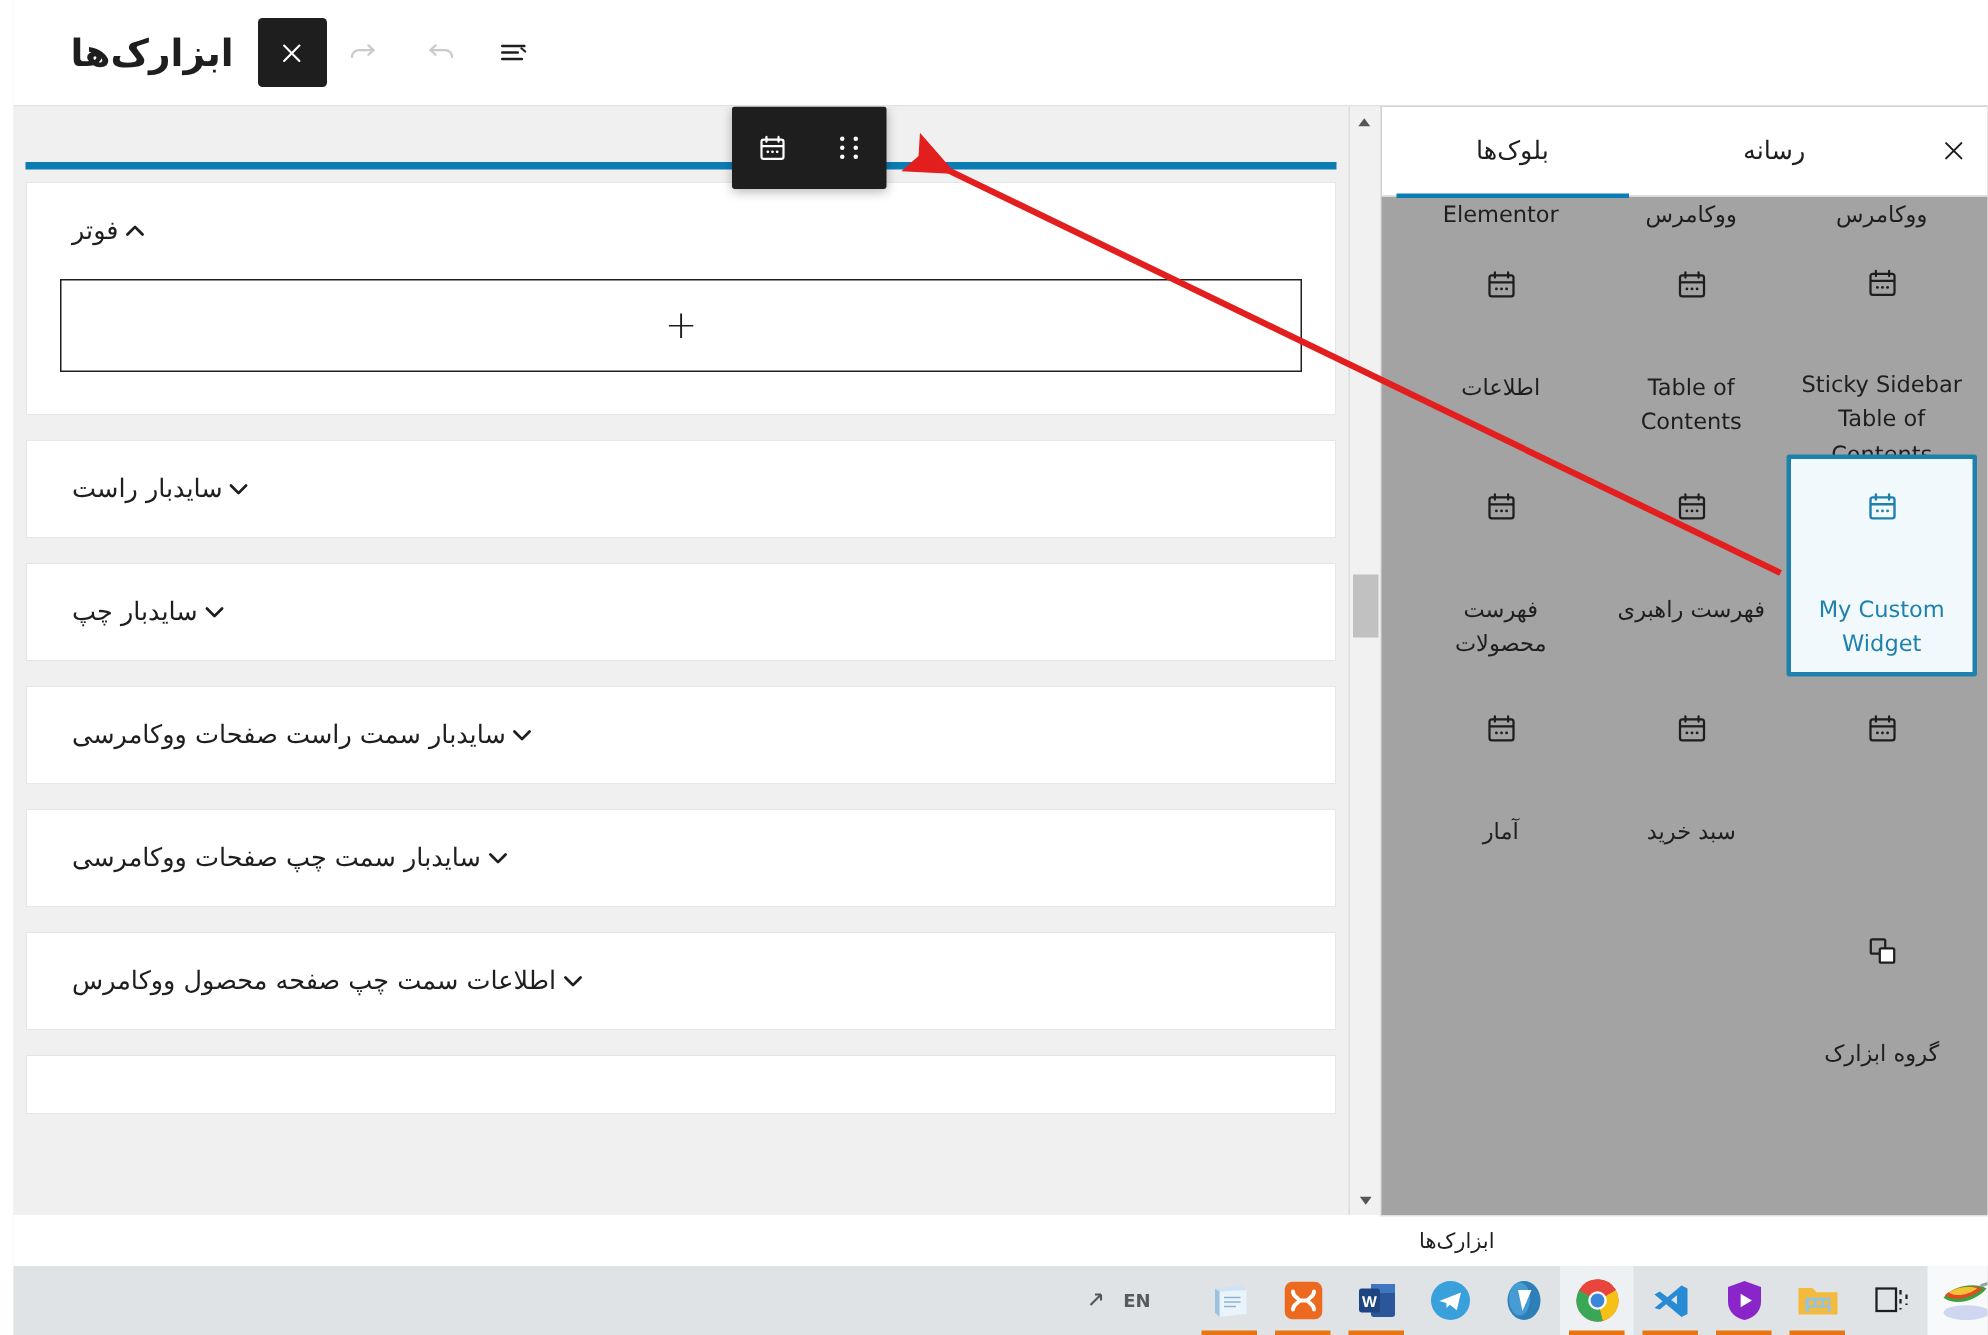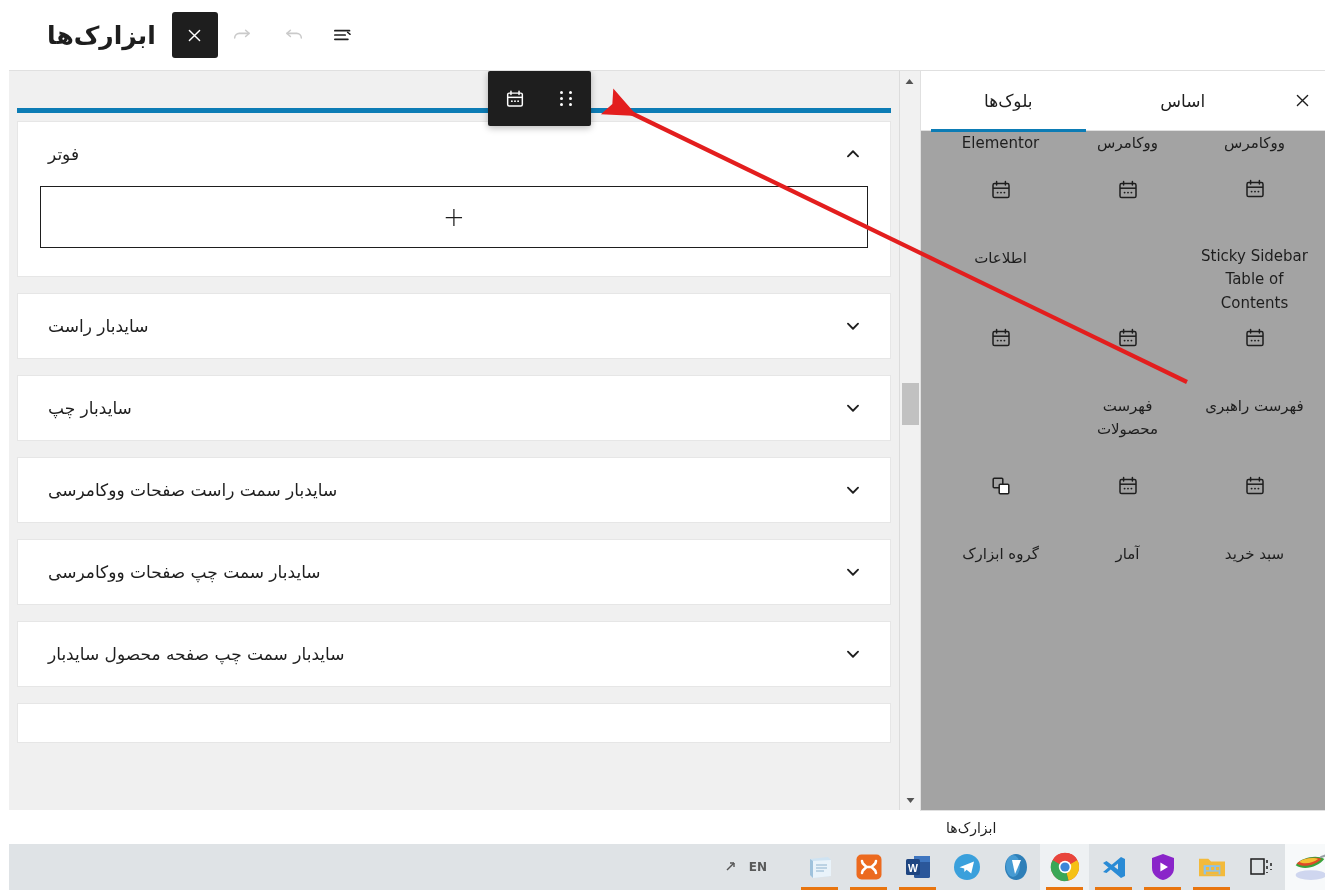--- a/index.html
+++ b/index.html
@@ -80,21 +80,20 @@
     background: #ffffff;
     border: 1px solid #e6e6e6;
     margin: 0 8px 16px 8px;
     position: relative;
   }
   .acc-head {
     height: 64px;
     display: flex;
     flex-direction: row-reverse;
     align-items: center;
-    justify-content: space-between;
     padding: 0 26px 0 30px;
     cursor: pointer;
   }
   .acc-title {
     font-size: 17px;
     color: #1e1e1e;
     font-weight: 400;
     white-space: nowrap;
   }
   .chev { width: 22px; height: 22px; display:block; }
@@ -425,21 +424,21 @@
       <div class="acc-head">
         <span class="acc-title">سایدبار سمت چپ صفحات ووکامرسی</span>
         <svg class="chev" viewBox="0 0 24 24">
           <path d="M6.5 9.5 L12 15 L17.5 9.5" stroke="#1e1e1e" stroke-width="2" fill="none" stroke-linecap="round" stroke-linejoin="round"></path>
         </svg>
       </div>
     </div>
 
     <div class="acc">
       <div class="acc-head">
-        <span class="acc-title">سایدبار سمت چپ صفحه محصول سایدبار</span>
+        <span class="acc-title">اطلاعات سمت چپ صفحه محصول ووکامرس</span>
         <svg class="chev" viewBox="0 0 24 24">
           <path d="M6.5 9.5 L12 15 L17.5 9.5" stroke="#1e1e1e" stroke-width="2" fill="none" stroke-linecap="round" stroke-linejoin="round"></path>
         </svg>
       </div>
     </div>
 
     <div class="acc" style="height:40px;"></div>
   </div>
 
   <div class="cvs-scroll">
@@ -455,21 +454,21 @@
       </svg>
     </div>
   </div>
 
   <div class="inserter">
     <div class="ins-tabs">
       <div class="ins-tab active">
         <span>بلوک‌ها</span>
       </div>
       <div class="ins-tab">
-        <span>اساس</span>
+        <span>رسانه</span>
       </div>
       <div class="ins-close">
         <svg width="17" height="17" viewBox="0 0 20 20">
           <path d="M4 4 L16 16 M16 4 L4 16" stroke="#1e1e1e" stroke-width="1.6" fill="none" stroke-linecap="round"></path>
         </svg>
       </div>
     </div>
 
     <div class="ins-scroll">
       <div class="blk-grid">
@@ -501,35 +500,49 @@
           <span class="blk-icon">
             <svg width="24" height="24" viewBox="0 0 24 24">
               <rect x="4" y="5.6" width="16" height="14" rx="1.6" stroke="#1e1e1e" stroke-width="1.5" fill="none"></rect>
               <path d="M4 10.2 H20" stroke="#1e1e1e" stroke-width="1.5"></path>
               <path d="M7.6 3.6 V7.0 M16.4 3.6 V7.0" stroke="#1e1e1e" stroke-width="1.5" stroke-linecap="round"></path>
               <circle cx="8.6" cy="14.6" r=".95" fill="#1e1e1e"></circle>
               <circle cx="12" cy="14.6" r=".95" fill="#1e1e1e"></circle>
               <circle cx="15.4" cy="14.6" r=".95" fill="#1e1e1e"></circle>
             </svg>
           </span>
+          <span class="blk-label">Table of Contents</span>
         </div>
         <div class="blk-cell">
           <span class="blk-icon">
             <svg width="24" height="24" viewBox="0 0 24 24">
               <rect x="4" y="5.6" width="16" height="14" rx="1.6" stroke="#1e1e1e" stroke-width="1.5" fill="none"></rect>
               <path d="M4 10.2 H20" stroke="#1e1e1e" stroke-width="1.5"></path>
               <path d="M7.6 3.6 V7.0 M16.4 3.6 V7.0" stroke="#1e1e1e" stroke-width="1.5" stroke-linecap="round"></path>
               <circle cx="8.6" cy="14.6" r=".95" fill="#1e1e1e"></circle>
               <circle cx="12" cy="14.6" r=".95" fill="#1e1e1e"></circle>
               <circle cx="15.4" cy="14.6" r=".95" fill="#1e1e1e"></circle>
             </svg>
           </span>
           <span class="blk-label">اطلاعات</span>
         </div>
 
+        <div class="blk-cell selected">
+          <span class="blk-icon">
+            <svg width="24" height="24" viewBox="0 0 24 24">
+              <rect x="4" y="5.6" width="16" height="14" rx="1.6" stroke="#1e81ad" stroke-width="1.6" fill="none"></rect>
+              <path d="M4 10.2 H20" stroke="#1e81ad" stroke-width="1.6"></path>
+              <path d="M7.6 3.6 V7.0 M16.4 3.6 V7.0" stroke="#1e81ad" stroke-width="1.6" stroke-linecap="round"></path>
+              <circle cx="8.6" cy="14.6" r=".95" fill="#1e81ad"></circle>
+              <circle cx="12" cy="14.6" r=".95" fill="#1e81ad"></circle>
+              <circle cx="15.4" cy="14.6" r=".95" fill="#1e81ad"></circle>
+            </svg>
+          </span>
+          <span class="blk-label">My Custom Widget</span>
+        </div>
         <div class="blk-cell">
           <span class="blk-icon">
             <svg width="24" height="24" viewBox="0 0 24 24">
               <rect x="4" y="5.6" width="16" height="14" rx="1.6" stroke="#1e1e1e" stroke-width="1.5" fill="none"></rect>
               <path d="M4 10.2 H20" stroke="#1e1e1e" stroke-width="1.5"></path>
               <path d="M7.6 3.6 V7.0 M16.4 3.6 V7.0" stroke="#1e1e1e" stroke-width="1.5" stroke-linecap="round"></path>
               <circle cx="8.6" cy="14.6" r=".95" fill="#1e1e1e"></circle>
               <circle cx="12" cy="14.6" r=".95" fill="#1e1e1e"></circle>
               <circle cx="15.4" cy="14.6" r=".95" fill="#1e1e1e"></circle>
             </svg>

